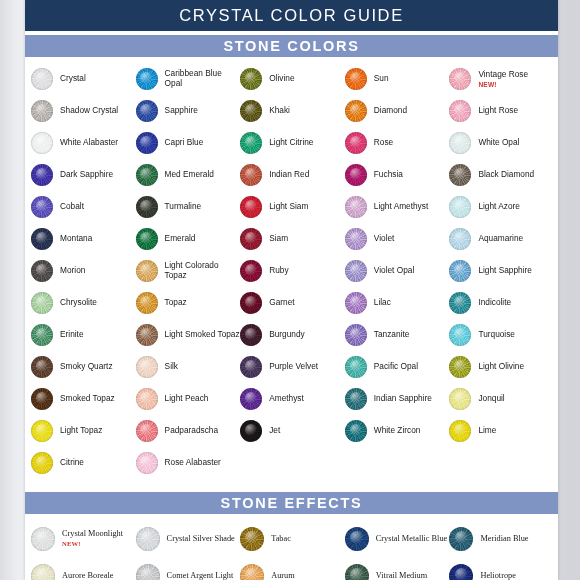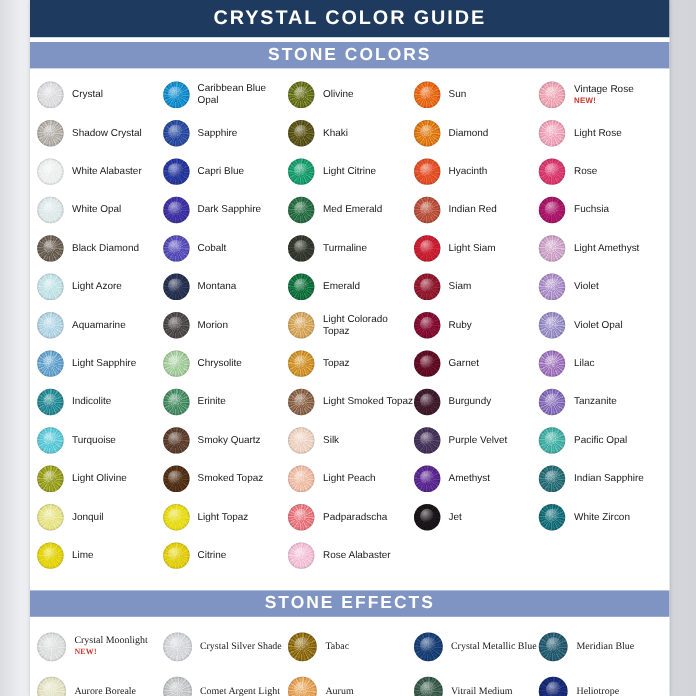--- a/index.html
+++ b/index.html
@@ -13,21 +13,21 @@
     background:linear-gradient(to right,#dcdde1 0%,#eceef1 3%,#d2d4da 100%);
   }
   .sheet{
     position:absolute;left:25px;top:0;width:533px;height:580px;
     background:#ffffff;overflow:hidden;
     box-shadow:0 0 3px rgba(0,0,0,.18);
   }
   .title-bar{
     height:31px;background:#1e3a5f;color:#ffffff;
     display:flex;align-items:center;justify-content:center;
-    font-size:16.5px;font-weight:bold;letter-spacing:1.6px;
+    font-size:16.5px;font-weight:normal;letter-spacing:1.6px;
   }
   .section-bar{
     height:22px;background:#8094c4;color:#ffffff;
     display:flex;align-items:center;justify-content:center;
     font-size:14.5px;font-weight:bold;letter-spacing:1.7px;
     margin-top:4px;
   }
   .grid{
     position:relative;
     display:grid;grid-template-columns:repeat(5,1fr);
@@ -133,24 +133,20 @@
         </div>
         <div class="cell">
           <span class="stone" style="background: rgb(41, 57, 154);"></span>
           <span class="lbl">Capri Blue</span>
         </div>
         <div class="cell">
           <span class="stone" style="background: rgb(31, 156, 110);"></span>
           <span class="lbl">Light Citrine</span>
         </div>
         <div class="cell">
-          <span class="stone" style="background: rgb(226, 80, 42);"></span>
-          <span class="lbl">Hyacinth</span>
-        </div>
-        <div class="cell">
           <span class="stone" style="background: rgb(217, 58, 108);"></span>
           <span class="lbl">Rose</span>
         </div>
         <div class="cell">
           <span class="stone" style="background: rgb(223, 234, 234);"></span>
           <span class="lbl">White Opal</span>
         </div>
         <div class="cell">
           <span class="stone" style="background: rgb(62, 51, 160);"></span>
           <span class="lbl">Dark Sapphire</span>

